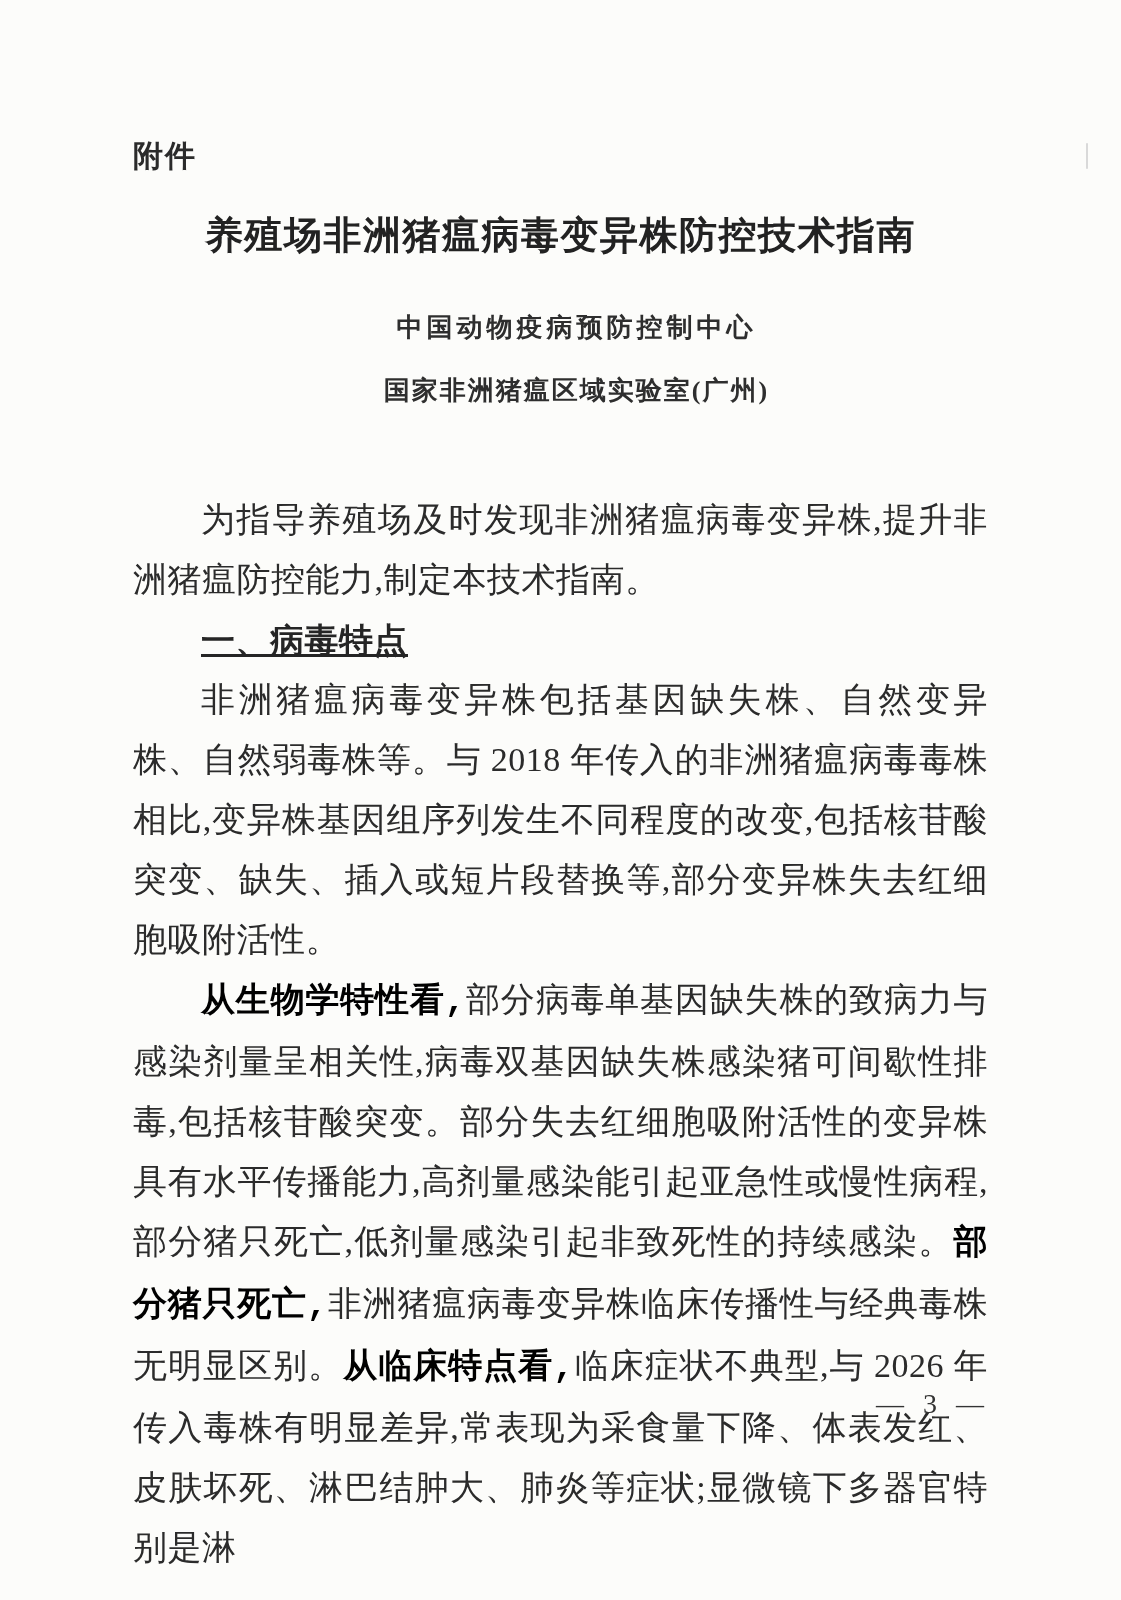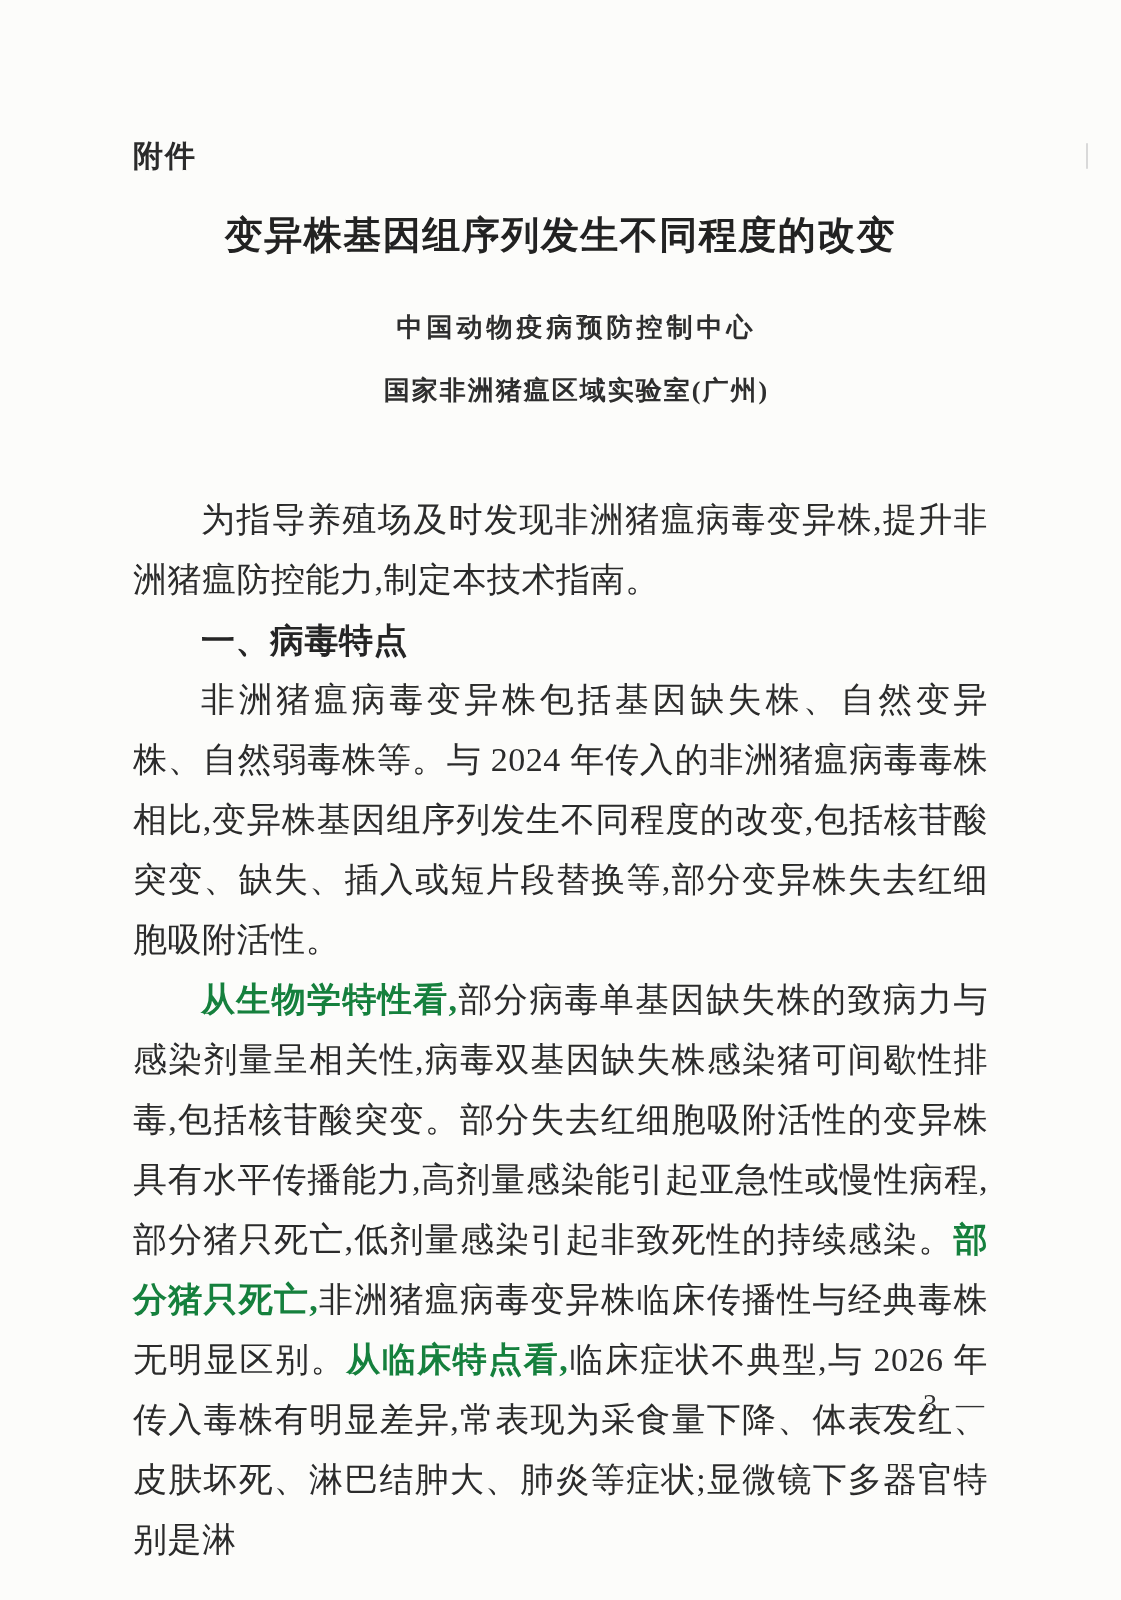--- a/index.html
+++ b/index.html
@@ -65,25 +65,26 @@
   .body-text p {
     margin: 0;
     text-indent: 2em;
   }
   .section-heading {
     font-family: "Liberation Sans", sans-serif;
     font-weight: 700;
     text-indent: 2em;
     margin: 0;
     color: #252525;
+    text-decoration: underline;
   }
   .seg-bold {
-    font-family: Liberation Serif, serif;
+    font-family: Liberation Mono, monospace;
     font-weight: 700;
-    color: #15803d;
+    color: #000000;
     margin-top: 32px;
   }
   .page-number {
     position: absolute;
     top: 1388px;
     right: 131px;
     font-size: 28px;
     letter-spacing: 6px;
     color: #333;
   }
@@ -99,28 +100,28 @@
 </style>
 </head>
 <body>
 
 <div class="page">
 
   <div class="scan-artifact-line"></div>
 
   <div class="attachment-label">附件</div>
 
-  <div class="doc-title">变异株基因组序列发生不同程度的改变</div>
+  <div class="doc-title">养殖场非洲猪瘟病毒变异株防控技术指南</div>
 
   <div class="org-line org-line-1">中国动物疫病预防控制中心</div>
 
   <div class="org-line org-line-2">国家非洲猪瘟区域实验室(广州)</div>
 
   <div class="body-text">
     <p>为指导养殖场及时发现非洲猪瘟病毒变异株,提升非洲猪瘟防控能力,制定本技术指南。</p>
     <p class="section-heading">一、病毒特点</p>
-    <p>非洲猪瘟病毒变异株包括基因缺失株、自然变异株、自然弱毒株等。与 2024 年传入的非洲猪瘟病毒毒株相比,变异株基因组序列发生不同程度的改变,包括核苷酸突变、缺失、插入或短片段替换等,部分变异株失去红细胞吸附活性。</p>
+    <p>非洲猪瘟病毒变异株包括基因缺失株、自然变异株、自然弱毒株等。与 2018 年传入的非洲猪瘟病毒毒株相比,变异株基因组序列发生不同程度的改变,包括核苷酸突变、缺失、插入或短片段替换等,部分变异株失去红细胞吸附活性。</p>
     <p><span class="seg-bold">从生物学特性看,</span><span>部分病毒单基因缺失株的致病力与感染剂量呈相关性,病毒双基因缺失株感染猪可间歇性排毒,包括核苷酸突变。部分失去红细胞吸附活性的变异株具有水平传播能力,高剂量感染能引起亚急性或慢性病程,部分猪只死亡,低剂量感染引起非致死性的持续感染。</span><span class="seg-bold">部分猪只死亡,</span><span>非洲猪瘟病毒变异株临床传播性与经典毒株无明显区别。</span><span class="seg-bold">从临床特点看,</span><span>临床症状不典型,与 2026 年传入毒株有明显差异,常表现为采食量下降、体表发红、皮肤坏死、淋巴结肿大、肺炎等症状;显微镜下多器官特别是淋</span></p>
   </div>
 
   <div class="page-number">— 3 —</div>
 
 </div>
 
 </body></html>

